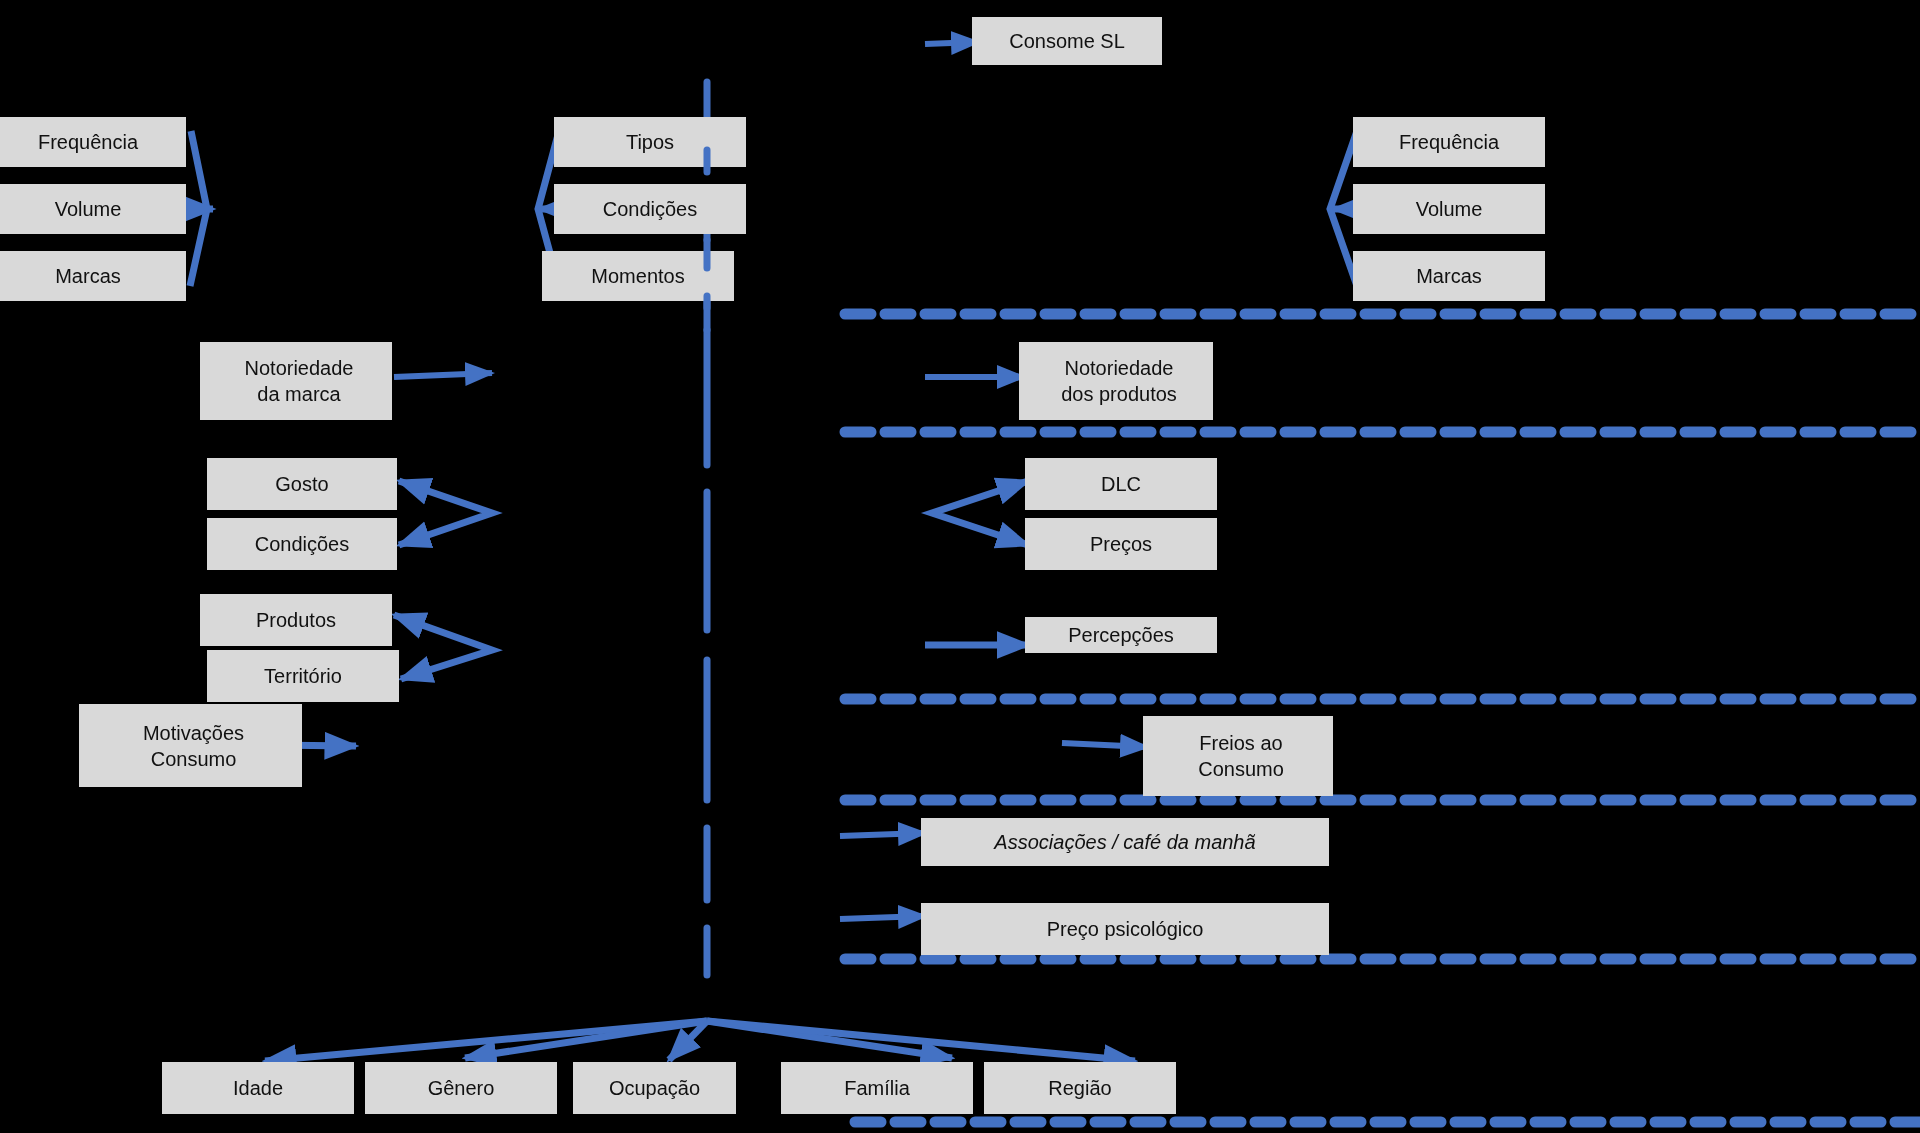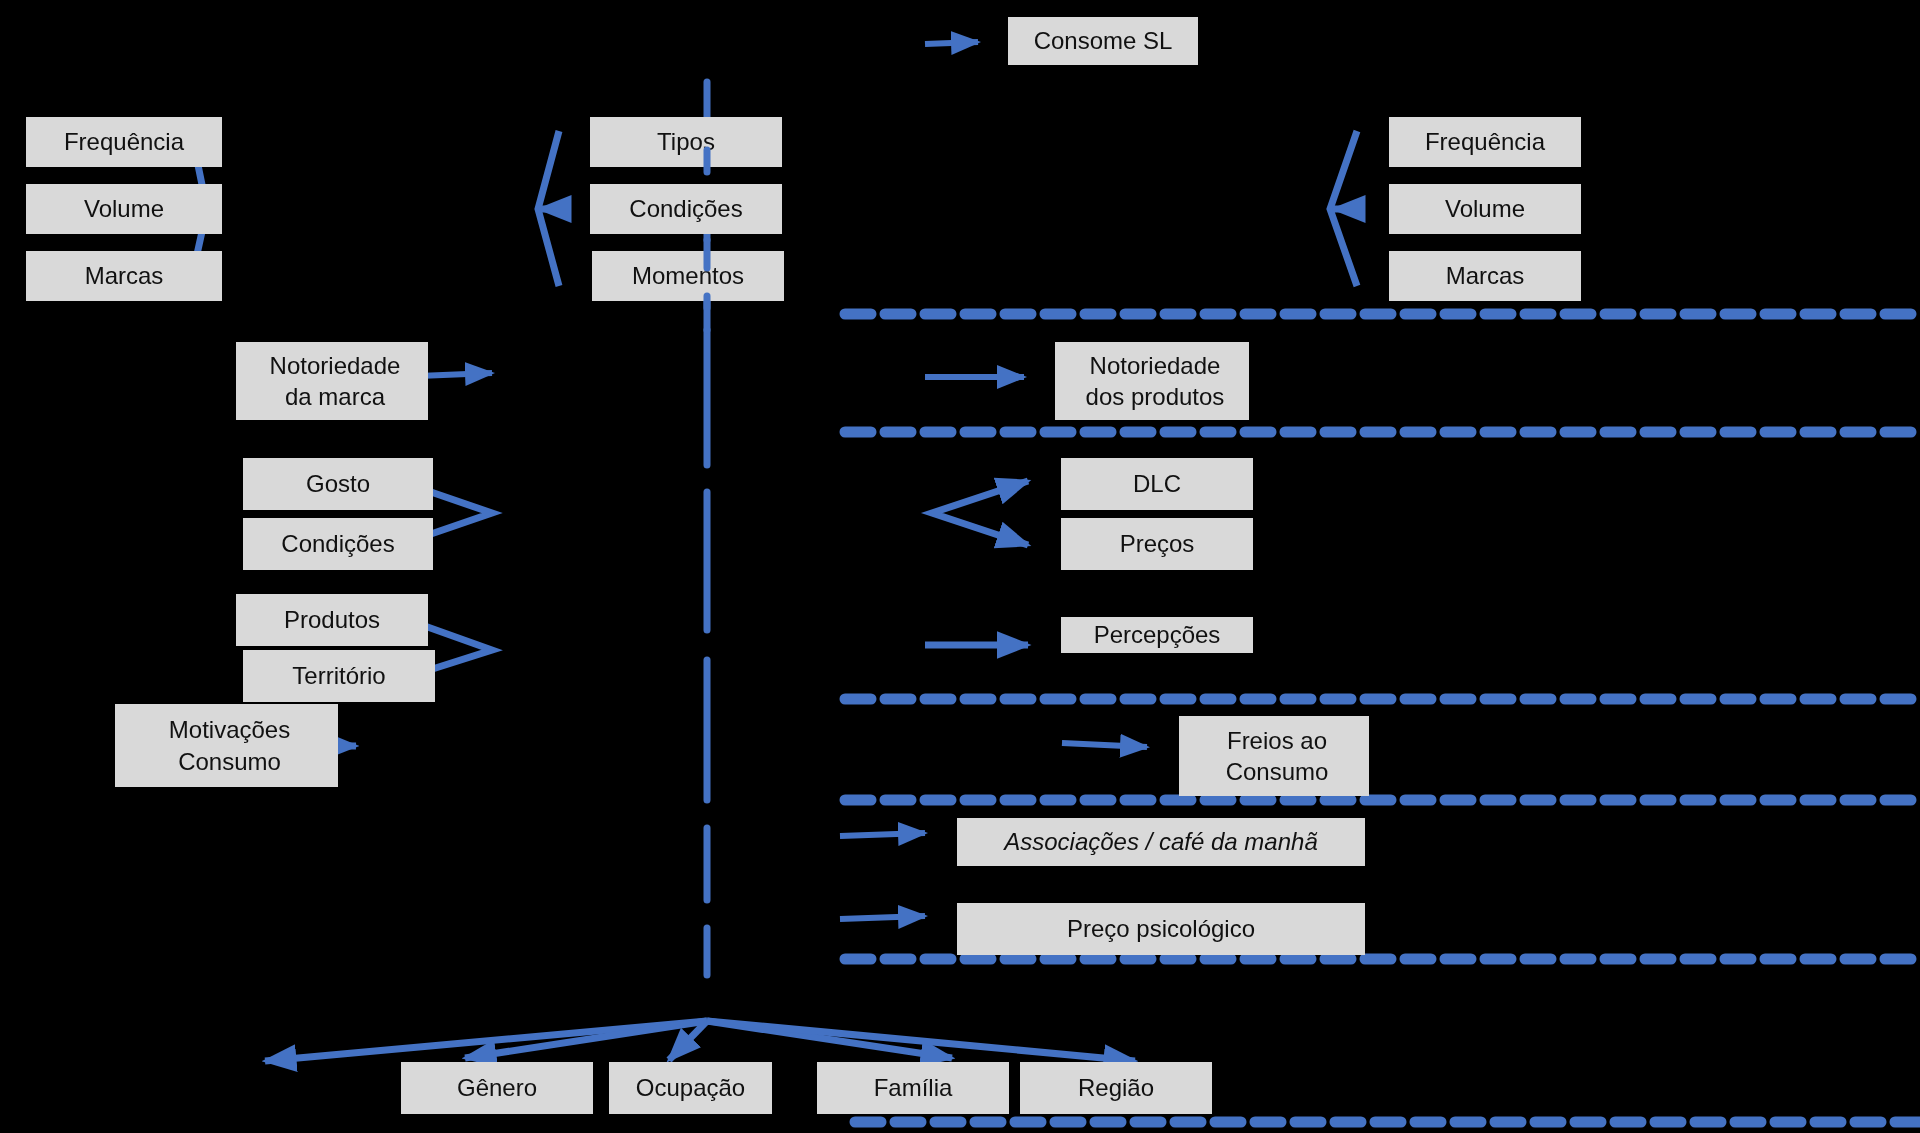--- a/index.html
+++ b/index.html
@@ -16,27 +16,26 @@
     background: #000000;
   }
   .box {
     position: absolute;
     background: #D9D9D9;
     color: #111111;
     display: flex;
     align-items: center;
     justify-content: center;
     text-align: center;
-    font-size: 24px;
+    font-size: 20px;
     line-height: 1.22;
     box-sizing: border-box;
     padding: 0 6px;
     white-space: pre-line;
     z-index: 5;
-    margin-left: 36px;
   }
   .box.two-line { line-height: 1.30; padding-left: 12px; }
   svg.overlay {
     position: absolute;
     left: 0; top: 0;
     width: 1920px; height: 1133px;
     z-index: 3;
     pointer-events: none;
   }
   svg.overlay-top {
@@ -177,21 +176,21 @@
     <span>Motivações
 Consumo</span>
   </div>
 
   <div class="box" style="left:554px; top:117px; width:192px; height:50px;">
     <span>Tipos</span>
   </div>
   <div class="box" style="left:554px; top:184px; width:192px; height:50px;">
     <span>Condições</span>
   </div>
-  <div class="box" style="left:556px; top:251px; width:192px; height:50px;">
+  <div class="box" style="left:542px; top:251px; width:192px; height:50px;">
     <span>Momentos</span>
   </div>
 
   <div class="box" style="left:1353px; top:117px; width:192px; height:50px;">
     <span>Frequência</span>
   </div>
   <div class="box" style="left:1353px; top:184px; width:192px; height:50px;">
     <span>Volume</span>
   </div>
   <div class="box" style="left:1353px; top:251px; width:192px; height:50px;">
@@ -215,20 +214,23 @@
     <span>Freios ao
 Consumo</span>
   </div>
   <div class="box" style="left:921px; top:818px; width:408px; height:48px; z-index:6;font-style:italic;">
     <span>Associações / café da manhã</span>
   </div>
   <div class="box" style="left:921px; top:903px; width:408px; height:52px; z-index:6;">
     <span>Preço psicológico</span>
   </div>
 
+  <div class="box" style="left:162px; top:1062px; width:192px; height:52px; z-index:6;">
+    <span>Idade</span>
+  </div>
   <div class="box" style="left:365px; top:1062px; width:192px; height:52px; z-index:6;">
     <span>Gênero</span>
   </div>
   <div class="box" style="left:573px; top:1062px; width:163px; height:52px; z-index:6;">
     <span>Ocupação</span>
   </div>
   <div class="box" style="left:781px; top:1062px; width:192px; height:52px; z-index:6;">
     <span>Família</span>
   </div>
   <div class="box" style="left:984px; top:1062px; width:192px; height:52px; z-index:6;">

